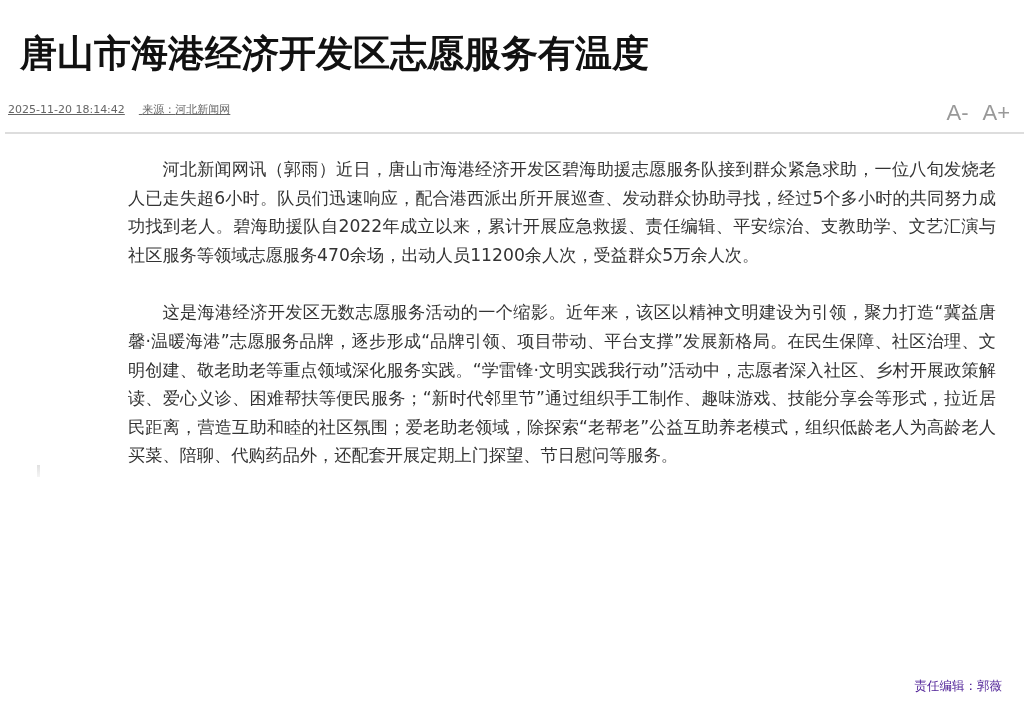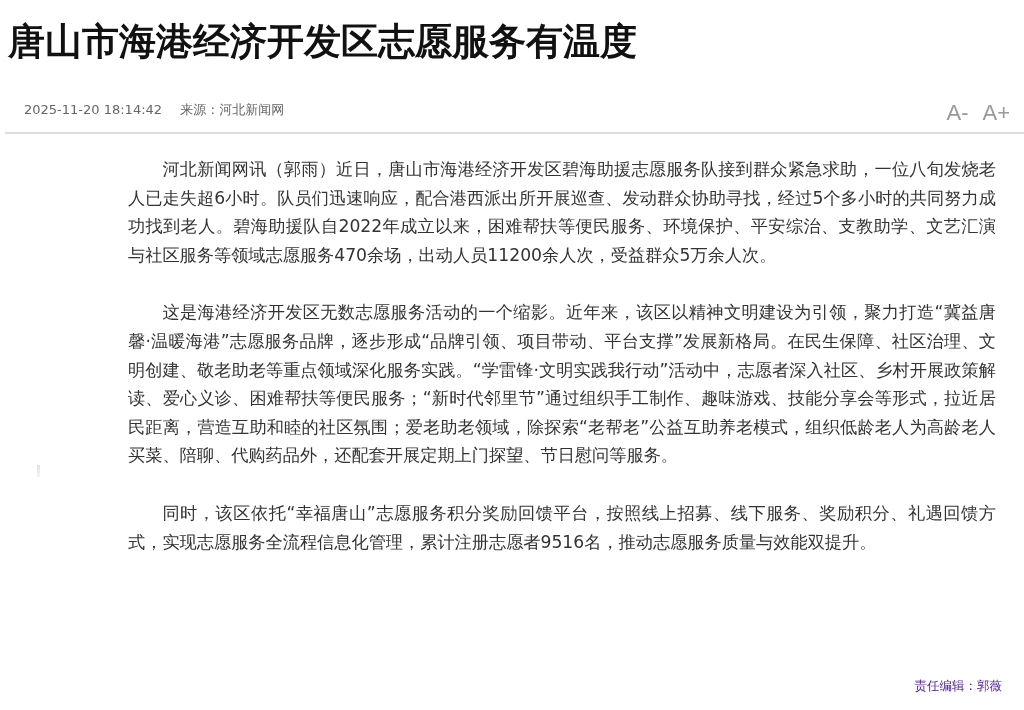--- a/index.html
+++ b/index.html
@@ -18,31 +18,32 @@
     .title {
       position: absolute;
       left: 8px;
       top: 16px;
       font-size: 37px;
       font-weight: bold;
       color: #111111;
       letter-spacing: 0px;
       white-space: nowrap;
       line-height: 52px;
-      margin: 0;
+      margin: 12px;
       text-align: center;
     }
     .meta {
       position: absolute;
-      left: 24px;
+      left: 8px;
       top: 100px;
-      font-size: 13px;
+      font-size: 11px;
       color: #666666;
       line-height: 20px;
       white-space: nowrap;
+      text-decoration: underline;
     }
     .meta .date { margin-right: 14px; }
     .font-controls {
       position: absolute;
       right: 14px;
       top: 98px;
       display: flex;
       gap: 14px;
       font-family: "Liberation Sans", sans-serif;
       font-size: 22px;
@@ -104,18 +105,17 @@
 <div class="font-controls">
   <span>A-</span>
   <span>A+</span>
 </div>
 
 <div class="divider"></div>
 
 <div class="speck"></div>
 
 <div class="article">
-  <p>河北新闻网讯（郭雨）近日，唐山市海港经济开发区碧海助援志愿服务队接到群众紧急求助，一位八旬发烧老人已走失超6小时。队员们迅速响应，配合港西派出所开展巡查、发动群众协助寻找，经过5个多小时的共同努力成功找到老人。碧海助援队自2022年成立以来，困难帮扶等便民服务、环境保护、平安综治、支教助学、文艺汇演与社区服务等领域志愿服务470余场，出动人员11200余人次，受益群众5万余人次。</p>
+  <p>河北新闻网讯（郭雨）近日，唐山市海港经济开发区碧海助援志愿服务队接到群众紧急求助，一位八旬发烧老人已走失超6小时。队员们迅速响应，配合港西派出所开展巡查、发动群众协助寻找，经过5个多小时的共同努力成功找到老人。碧海助援队自2022年成立以来，累计开展应急救援、责任编辑、平安综治、支教助学、文艺汇演与社区服务等领域志愿服务470余场，出动人员11200余人次，受益群众5万余人次。</p>
   <p>这是海港经济开发区无数志愿服务活动的一个缩影。近年来，该区以精神文明建设为引领，聚力打造“冀益唐馨·温暖海港”志愿服务品牌，逐步形成“品牌引领、项目带动、平台支撑”发展新格局。在民生保障、社区治理、文明创建、敬老助老等重点领域深化服务实践。“学雷锋·文明实践我行动”活动中，志愿者深入社区、乡村开展政策解读、爱心义诊、困难帮扶等便民服务；“新时代邻里节”通过组织手工制作、趣味游戏、技能分享会等形式，拉近居民距离，营造互助和睦的社区氛围；爱老助老领域，除探索“老帮老”公益互助养老模式，组织低龄老人为高龄老人买菜、陪聊、代购药品外，还配套开展定期上门探望、节日慰问等服务。</p>
-  <p>同时，该区依托“幸福唐山”志愿服务积分奖励回馈平台，按照线上招募、线下服务、奖励积分、礼遇回馈方式，实现志愿服务全流程信息化管理，累计注册志愿者9516名，推动志愿服务质量与效能双提升。</p>
 </div>
 
 <div class="editor">责任编辑：郭薇</div>
 
 </body></html>

